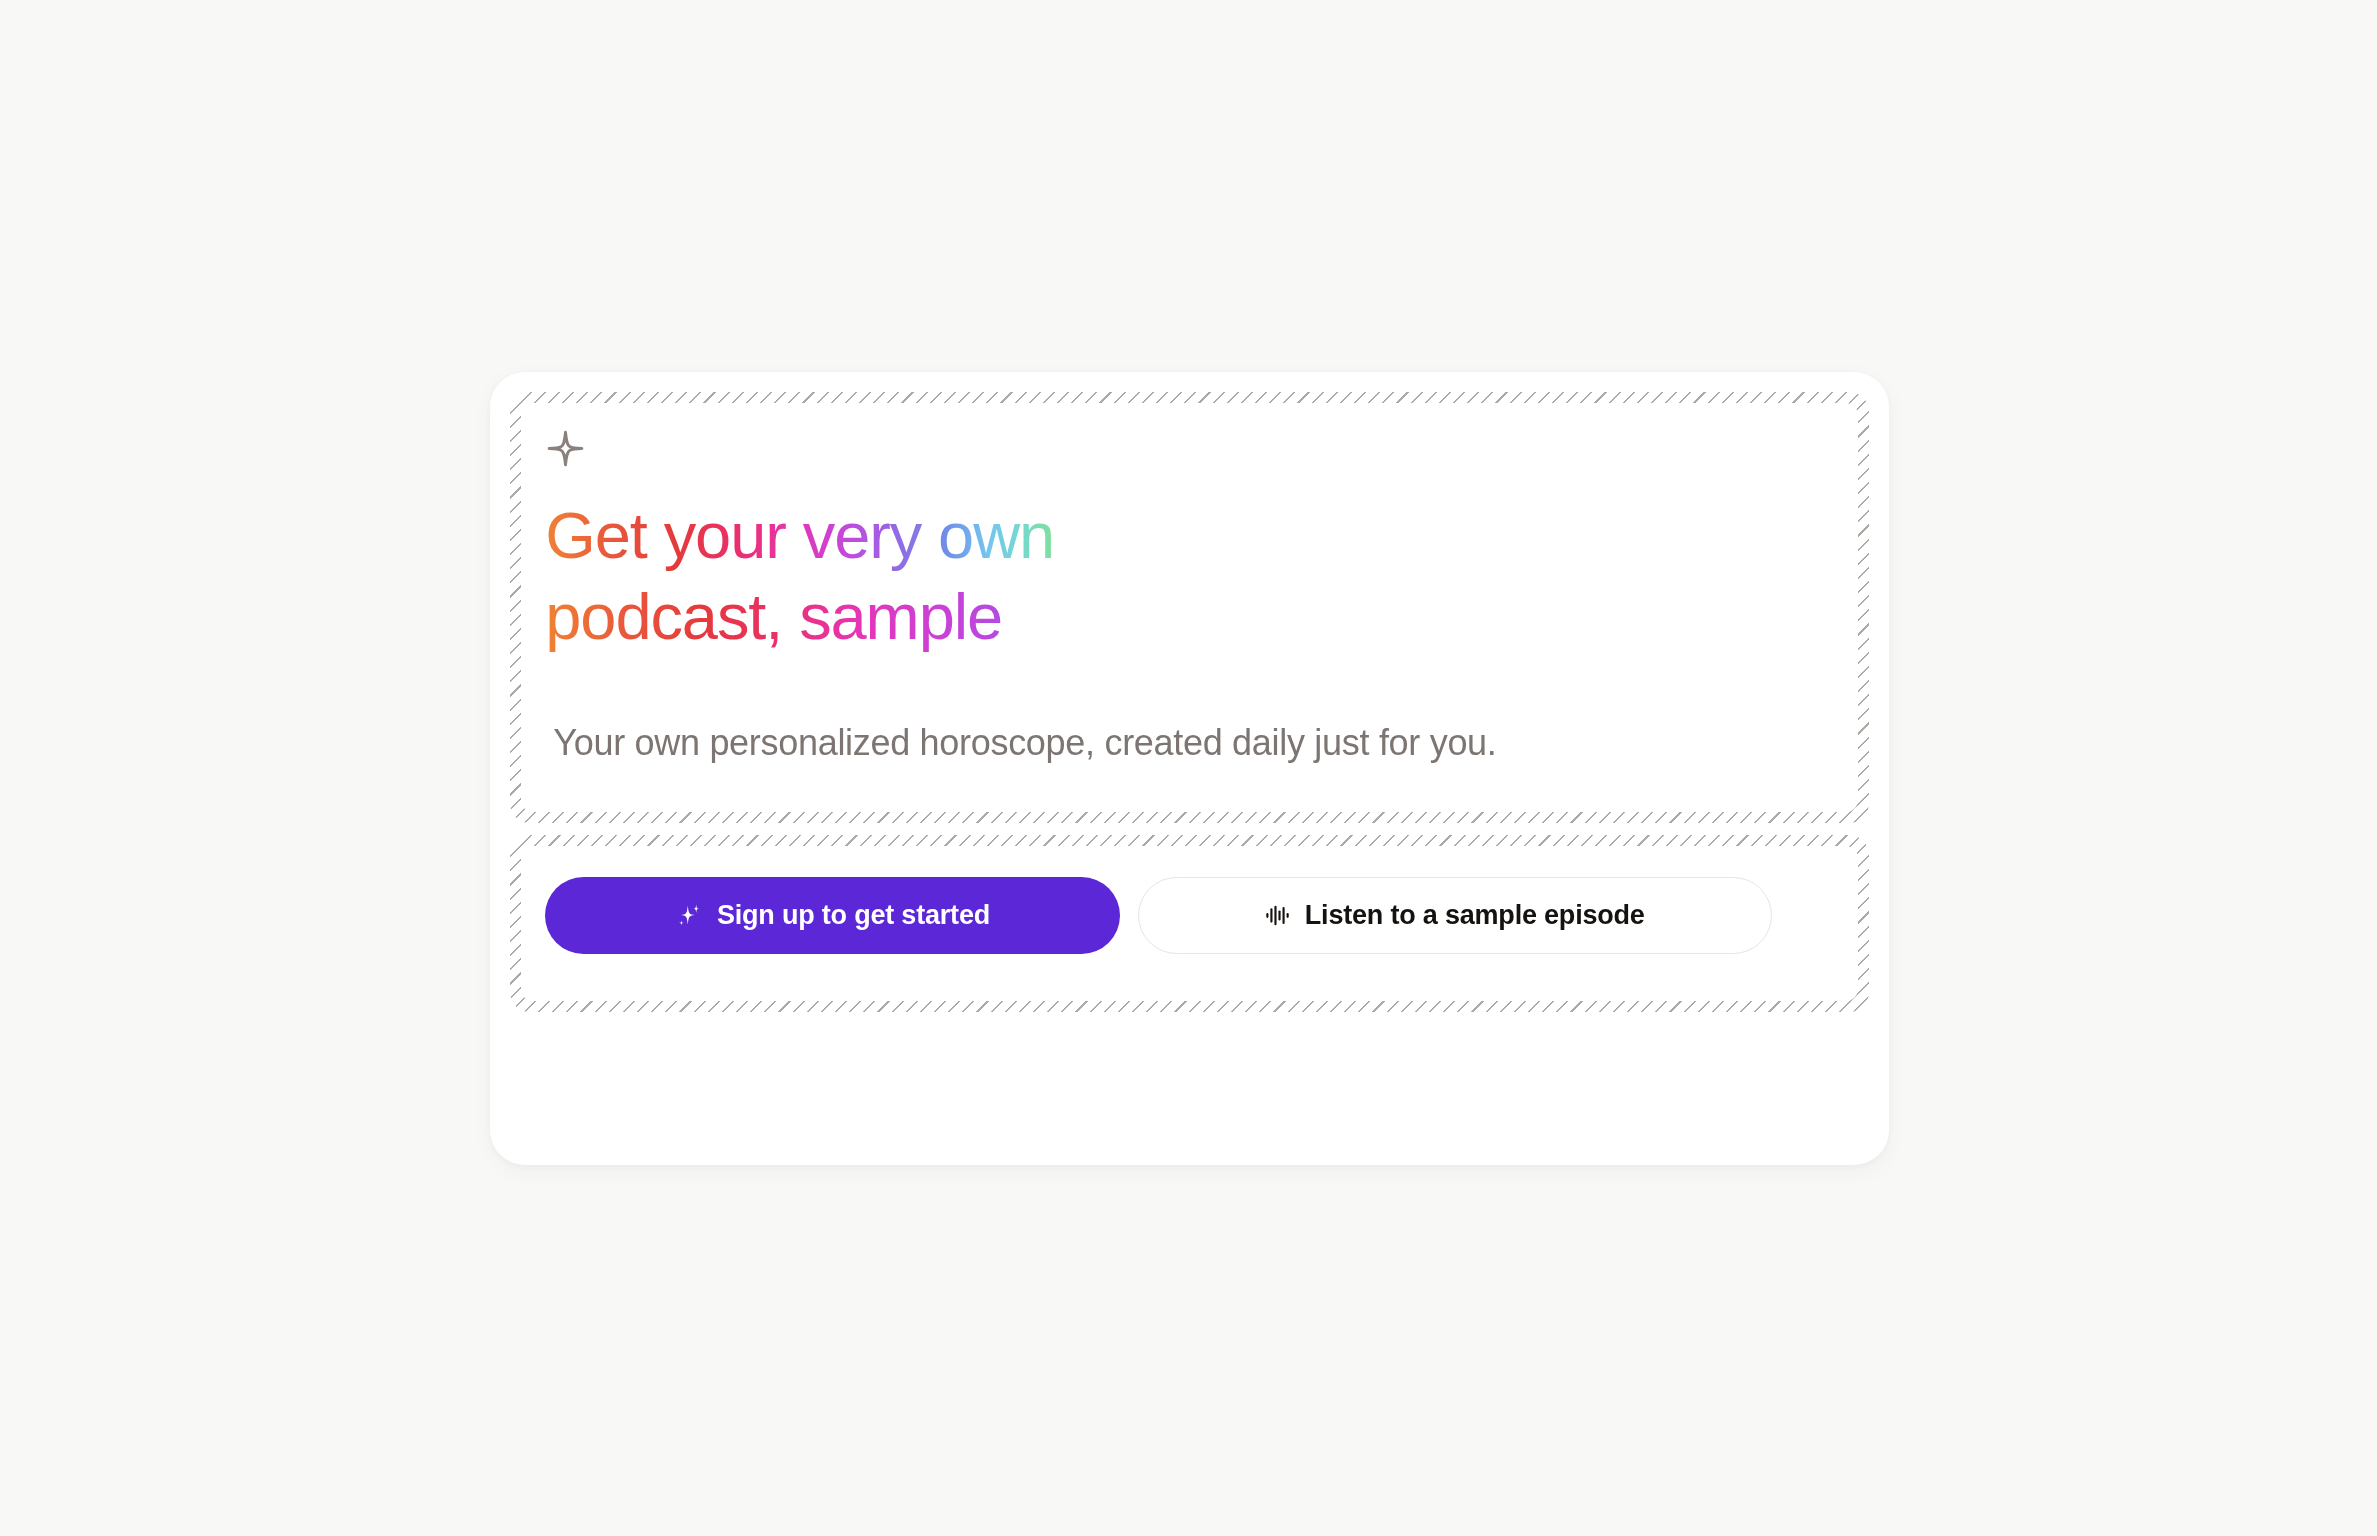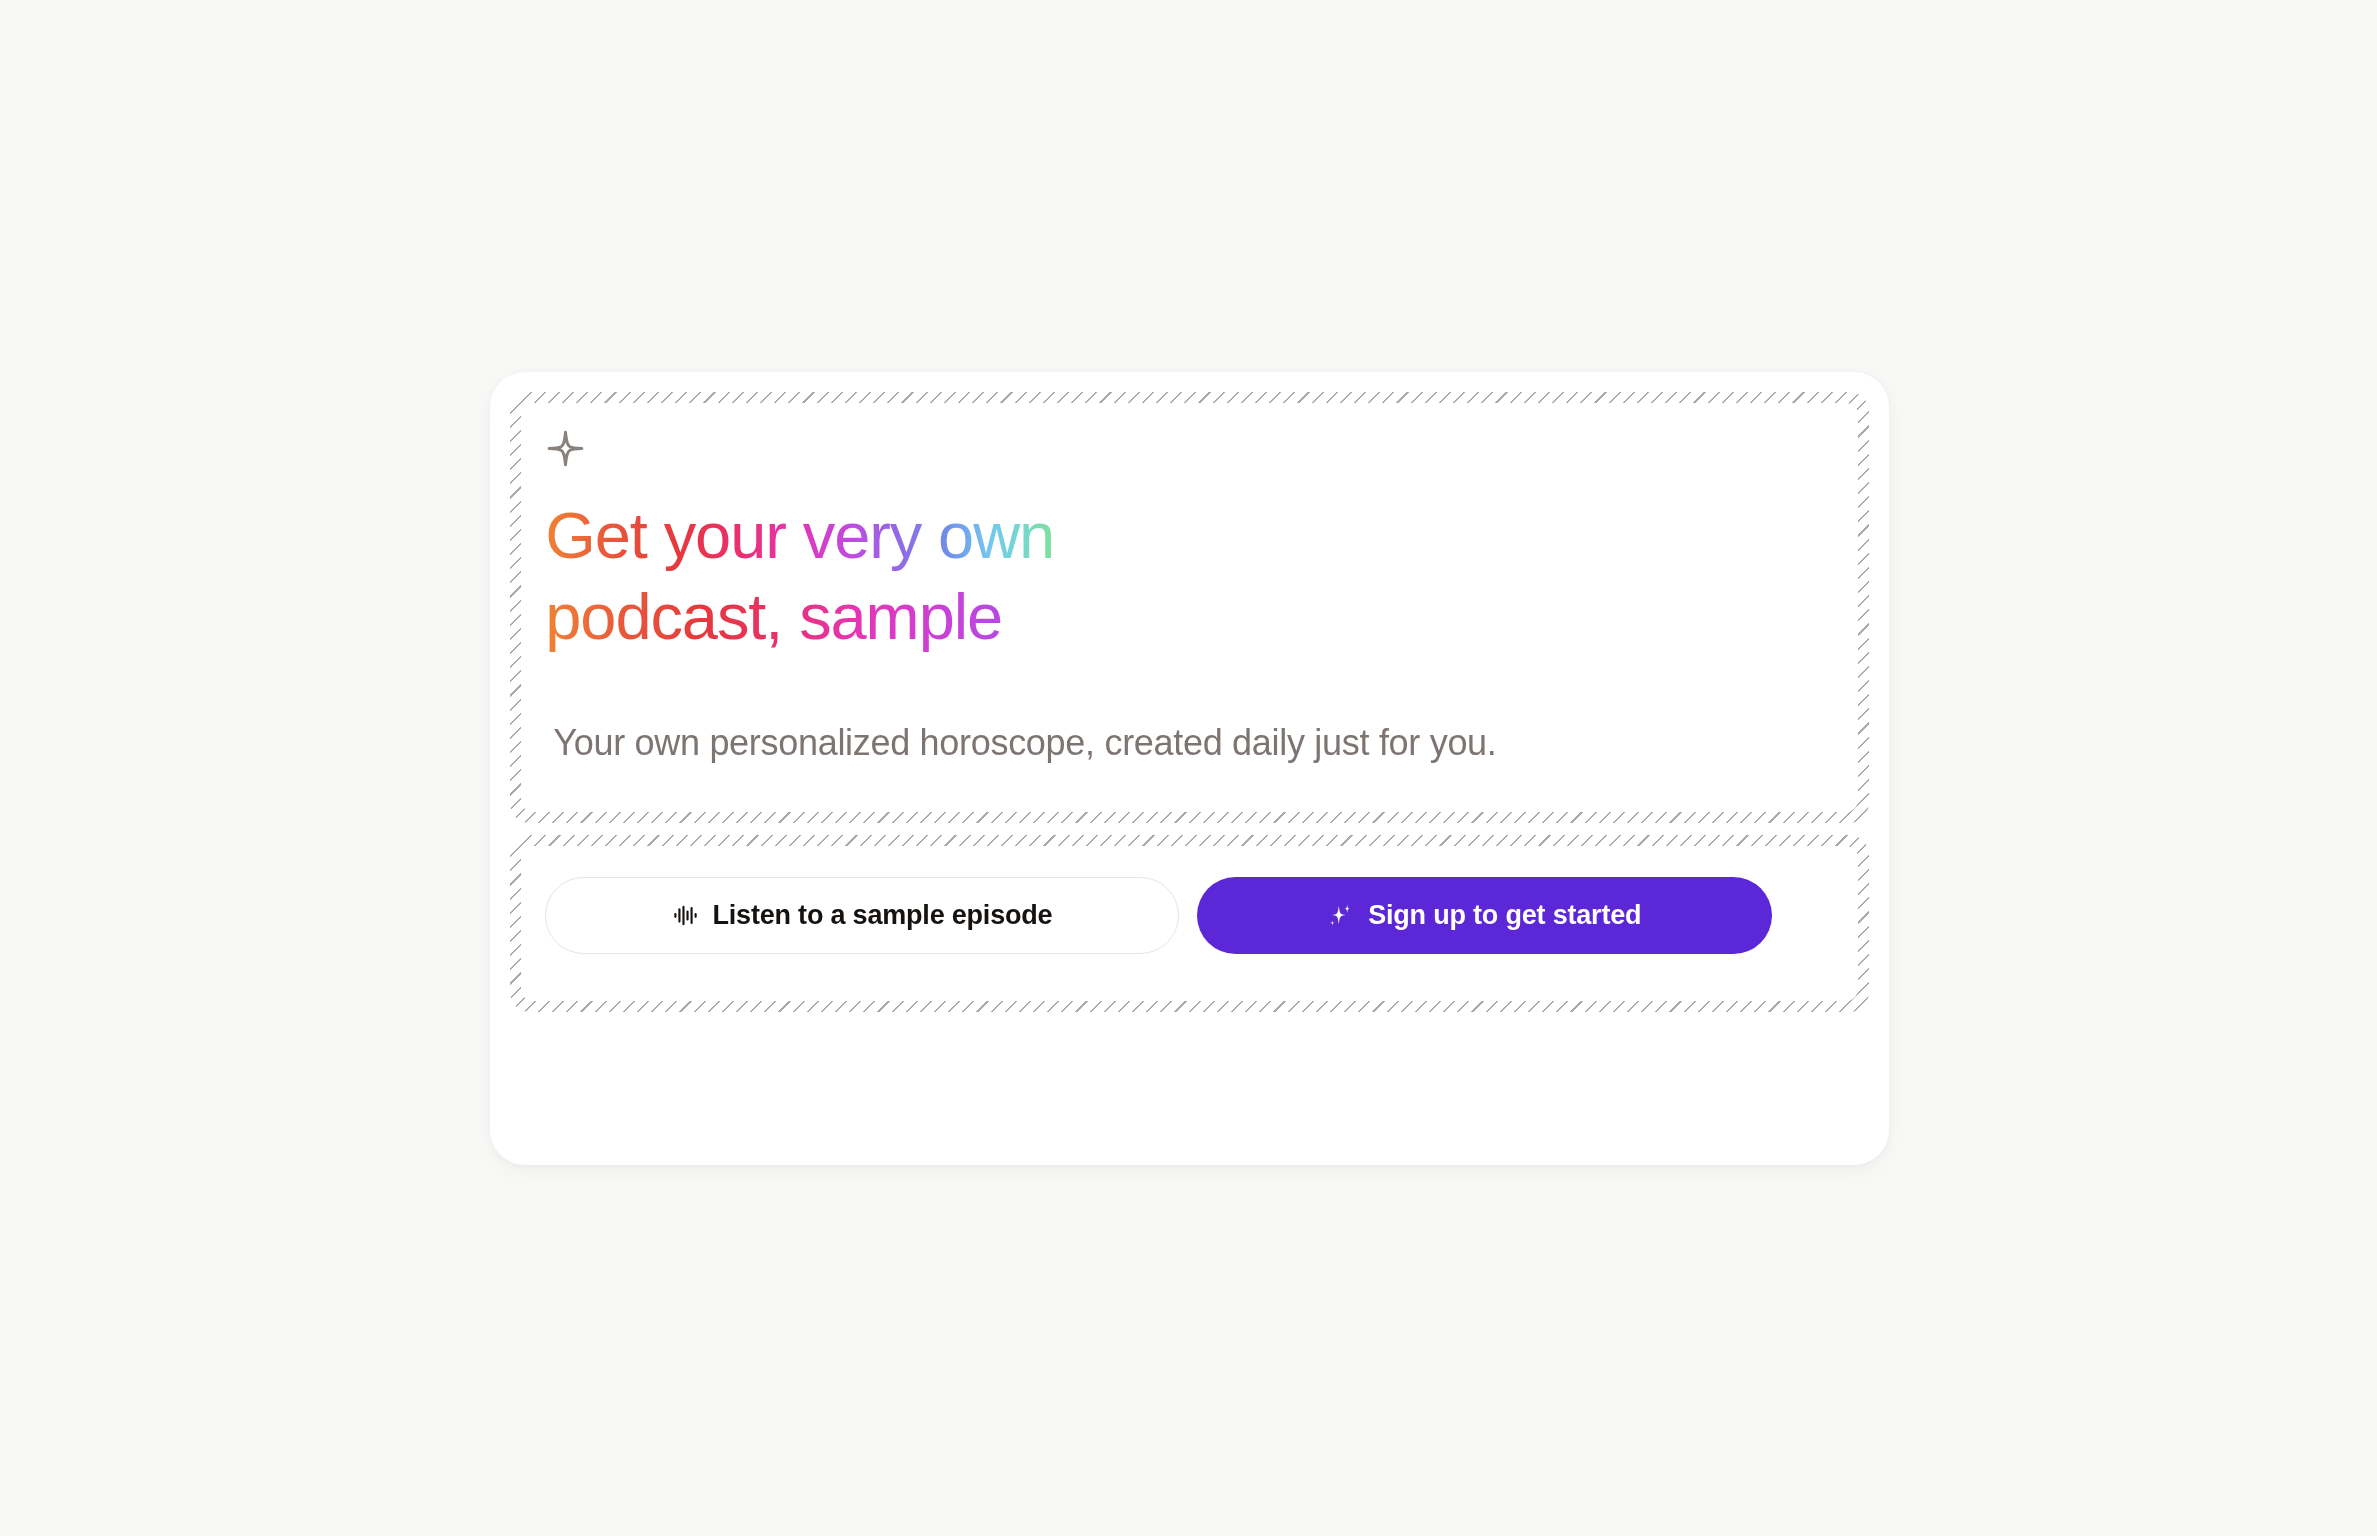--- a/index.html
+++ b/index.html
@@ -230,44 +230,44 @@
         <p class="hero-subtitle">Your own personalized horoscope, created daily just for you.</p>
       </div>
     </div>
 
     <div class="hatch-frame panel-bottom">
       <div class="hatch-inner"></div>
       <div class="panel-content">
 
         <div class="action-row">
 
+          <button class="btn btn-primary">
+            <span class="btn-icon">
+              <svg width="28" height="28" viewBox="0 0 24 24" fill="#ffffff">
+                <path d="M10.1 3.1 C10.62 8.0 11.05 9.55 12.3 10.25 C13.5 10.95 15.3 11.1 18.1 11.2 C15.3 11.3 13.5 11.45 12.3 12.15 C11.05 12.85 10.62 14.4 10.1 19.3 C9.58 14.4 9.15 12.85 7.9 12.15 C6.7 11.45 4.9 11.3 2.1 11.2 C4.9 11.1 6.7 10.95 7.9 10.25 C9.15 9.55 9.58 8.0 10.1 3.1 Z"></path>
+                <path d="M17.3 2.0 C17.5 4.25 17.68 4.95 18.2 5.28 C18.7 5.6 19.45 5.67 20.6 5.72 C19.45 5.77 18.7 5.84 18.2 6.16 C17.68 6.49 17.5 7.19 17.3 9.44 C17.1 7.19 16.92 6.49 16.4 6.16 C15.9 5.84 15.15 5.77 14.0 5.72 C15.15 5.67 15.9 5.6 16.4 5.28 C16.92 4.95 17.1 4.25 17.3 2.0 Z"></path>
+                <path d="M4.6 15.6 C4.74 17.0 4.86 17.44 5.2 17.65 C5.53 17.85 6.02 17.9 6.78 17.93 C6.02 17.96 5.53 18.01 5.2 18.21 C4.86 18.42 4.74 18.86 4.6 20.26 C4.46 18.86 4.34 18.42 4.0 18.21 C3.67 18.01 3.18 17.96 2.42 17.93 C3.18 17.9 3.67 17.85 4.0 17.65 C4.34 17.44 4.46 17.0 4.6 15.6 Z"></path>
+              </svg>
+            </span>
+            <span class="btn-label">Sign up to get started</span>
+          </button>
+
           <button class="btn btn-secondary">
             <span class="btn-icon">
               <svg width="27" height="27" viewBox="0 0 24 24" fill="none" stroke="#16120f" stroke-width="1.9" stroke-linecap="round">
                 <line x1="3" y1="10.8" x2="3" y2="13.2"></line>
                 <line x1="6.6" y1="6.6" x2="6.6" y2="17.4"></line>
                 <line x1="10.2" y1="4.2" x2="10.2" y2="19.8"></line>
                 <line x1="13.8" y1="8.4" x2="13.8" y2="15.6"></line>
                 <line x1="17.4" y1="5.4" x2="17.4" y2="18.6"></line>
                 <line x1="21" y1="10.8" x2="21" y2="13.2"></line>
               </svg>
             </span>
             <span class="btn-label">Listen to a sample episode</span>
           </button>
 
-          <button class="btn btn-primary">
-            <span class="btn-icon">
-              <svg width="28" height="28" viewBox="0 0 24 24" fill="#ffffff">
-                <path d="M10.1 3.1 C10.62 8.0 11.05 9.55 12.3 10.25 C13.5 10.95 15.3 11.1 18.1 11.2 C15.3 11.3 13.5 11.45 12.3 12.15 C11.05 12.85 10.62 14.4 10.1 19.3 C9.58 14.4 9.15 12.85 7.9 12.15 C6.7 11.45 4.9 11.3 2.1 11.2 C4.9 11.1 6.7 10.95 7.9 10.25 C9.15 9.55 9.58 8.0 10.1 3.1 Z"></path>
-                <path d="M17.3 2.0 C17.5 4.25 17.68 4.95 18.2 5.28 C18.7 5.6 19.45 5.67 20.6 5.72 C19.45 5.77 18.7 5.84 18.2 6.16 C17.68 6.49 17.5 7.19 17.3 9.44 C17.1 7.19 16.92 6.49 16.4 6.16 C15.9 5.84 15.15 5.77 14.0 5.72 C15.15 5.67 15.9 5.6 16.4 5.28 C16.92 4.95 17.1 4.25 17.3 2.0 Z"></path>
-                <path d="M4.6 15.6 C4.74 17.0 4.86 17.44 5.2 17.65 C5.53 17.85 6.02 17.9 6.78 17.93 C6.02 17.96 5.53 18.01 5.2 18.21 C4.86 18.42 4.74 18.86 4.6 20.26 C4.46 18.86 4.34 18.42 4.0 18.21 C3.67 18.01 3.18 17.96 2.42 17.93 C3.18 17.9 3.67 17.85 4.0 17.65 C4.34 17.44 4.46 17.0 4.6 15.6 Z"></path>
-              </svg>
-            </span>
-            <span class="btn-label">Sign up to get started</span>
-          </button>
-
         </div>
       </div>
     </div>
 
   </div>
 </div>
 
 
 </body></html>

